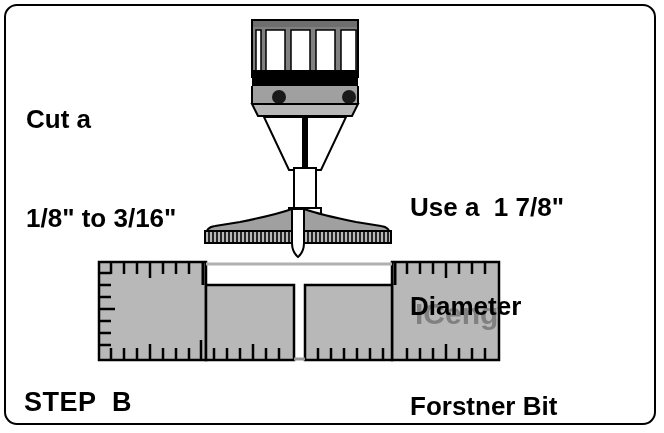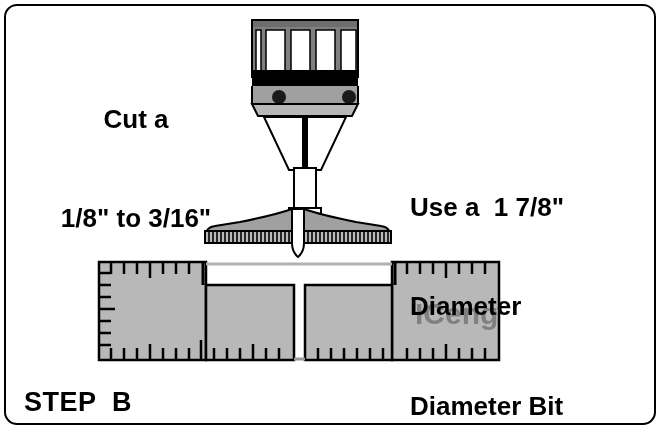--- a/index.html
+++ b/index.html
@@ -40,21 +40,20 @@
     font-family: "Liberation Sans", sans-serif;
     font-weight: bold;
     color: #000000;
     white-space: pre;
     line-height: 1.28;
   }
   #note-left {
     left: 26px;
     top: 36px;
     font-size: 26px;
-    text-align: center;
     width: 220px;
   }
   #note-right {
     left: 410px;
     top: 124px;
     font-size: 26px;
     text-align: left;
     width: 240px;
   }
   #step-label {
@@ -303,18 +302,18 @@
   </svg>
 
   <div class="note" id="note-left">
     <span class="note-line">Cut a</span>
     <span class="note-line">1/8" to 3/16"</span>
   </div>
 
   <div class="note" id="note-right">
     <span class="note-line">Use a  1 7/8"</span>
     <span class="note-line">Diameter</span>
-    <span class="note-line">Diameter Bit</span>
+    <span class="note-line">Forstner Bit</span>
   </div>
 
   <div class="note" id="step-label">STEP  B</div>
 
 </div>
 
 </body></html>

